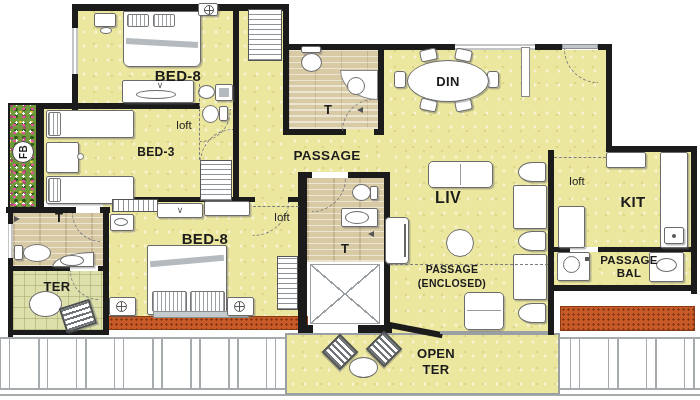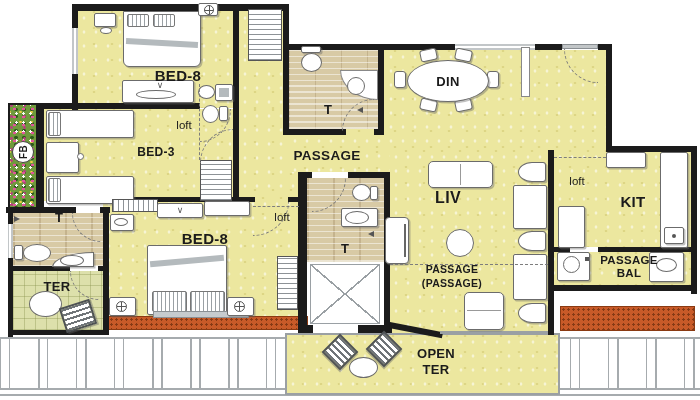--- a/index.html
+++ b/index.html
@@ -263,21 +263,21 @@
   <div class="lbl" style="left:448px;top:81px;font-size:13px">DIN</div>
   <div class="lbl" style="left:448px;top:198px;font-size:16px">LIV</div>
   <div class="lbl" style="left:633px;top:201px;font-size:15px">KIT</div>
   <div class="lbl" style="left:328px;top:109px;font-size:13px">T</div>
   <div class="lbl" style="left:345px;top:248px;font-size:13px">T</div>
   <div class="lbl" style="left:59px;top:217px;font-size:13px">T</div>
   <div class="lbl" style="left:57px;top:286px;font-size:13px">TER</div>
   <div class="lbl" style="left:436px;top:353px;font-size:13px">OPEN</div>
   <div class="lbl" style="left:436px;top:369px;font-size:13px">TER</div>
   <div class="lbl" style="left:452px;top:269px;font-size:10.5px">PASSAGE</div>
-  <div class="lbl" style="left:452px;top:283px;font-size:10.5px">(PASSAGE)</div>
+  <div class="lbl" style="left:452px;top:283px;font-size:10.5px">(ENCLOSED)</div>
   <div class="lbl" style="left:629px;top:260px;font-size:11.5px">PASSAGE</div>
   <div class="lbl" style="left:629px;top:273px;font-size:11.5px">BAL</div>
   <div class="lbl n" style="left:184px;top:125px;font-size:11.5px">loft</div>
   <div class="lbl n" style="left:282px;top:217px;font-size:11.5px">loft</div>
   <div class="lbl n" style="left:577px;top:181px;font-size:11.5px">loft</div>
   <div class="a crc" style="left:12px;top:141px;width:22px;height:22px;border-color:#444"></div>
   <div class="lbl" style="left:23px;top:152px;font-size:10px;transform:translate(-50%,-50%) rotate(-90deg)">FB</div>
 
 </div>
 

